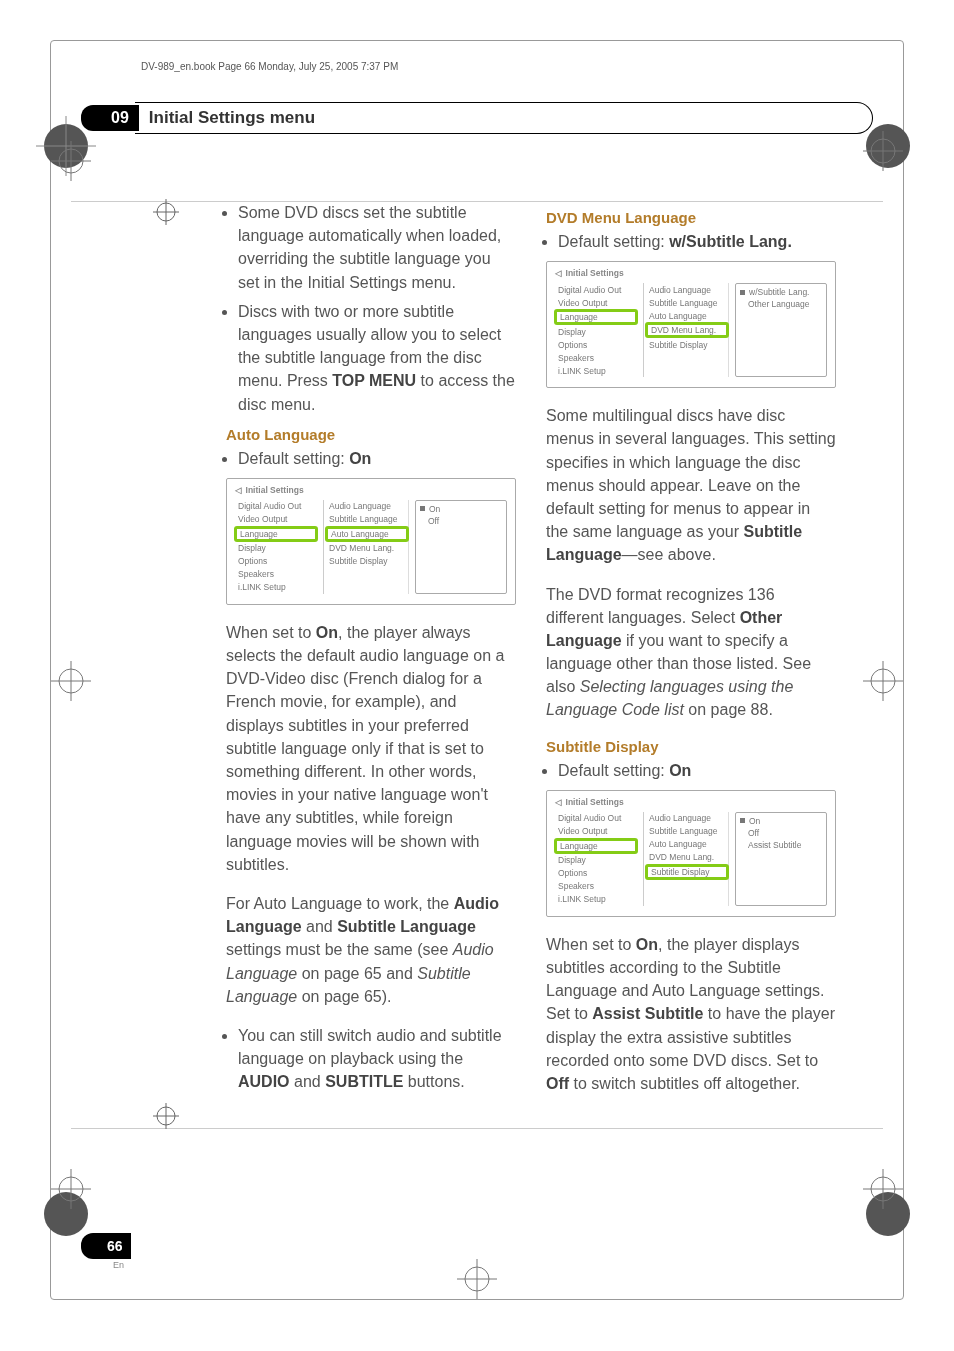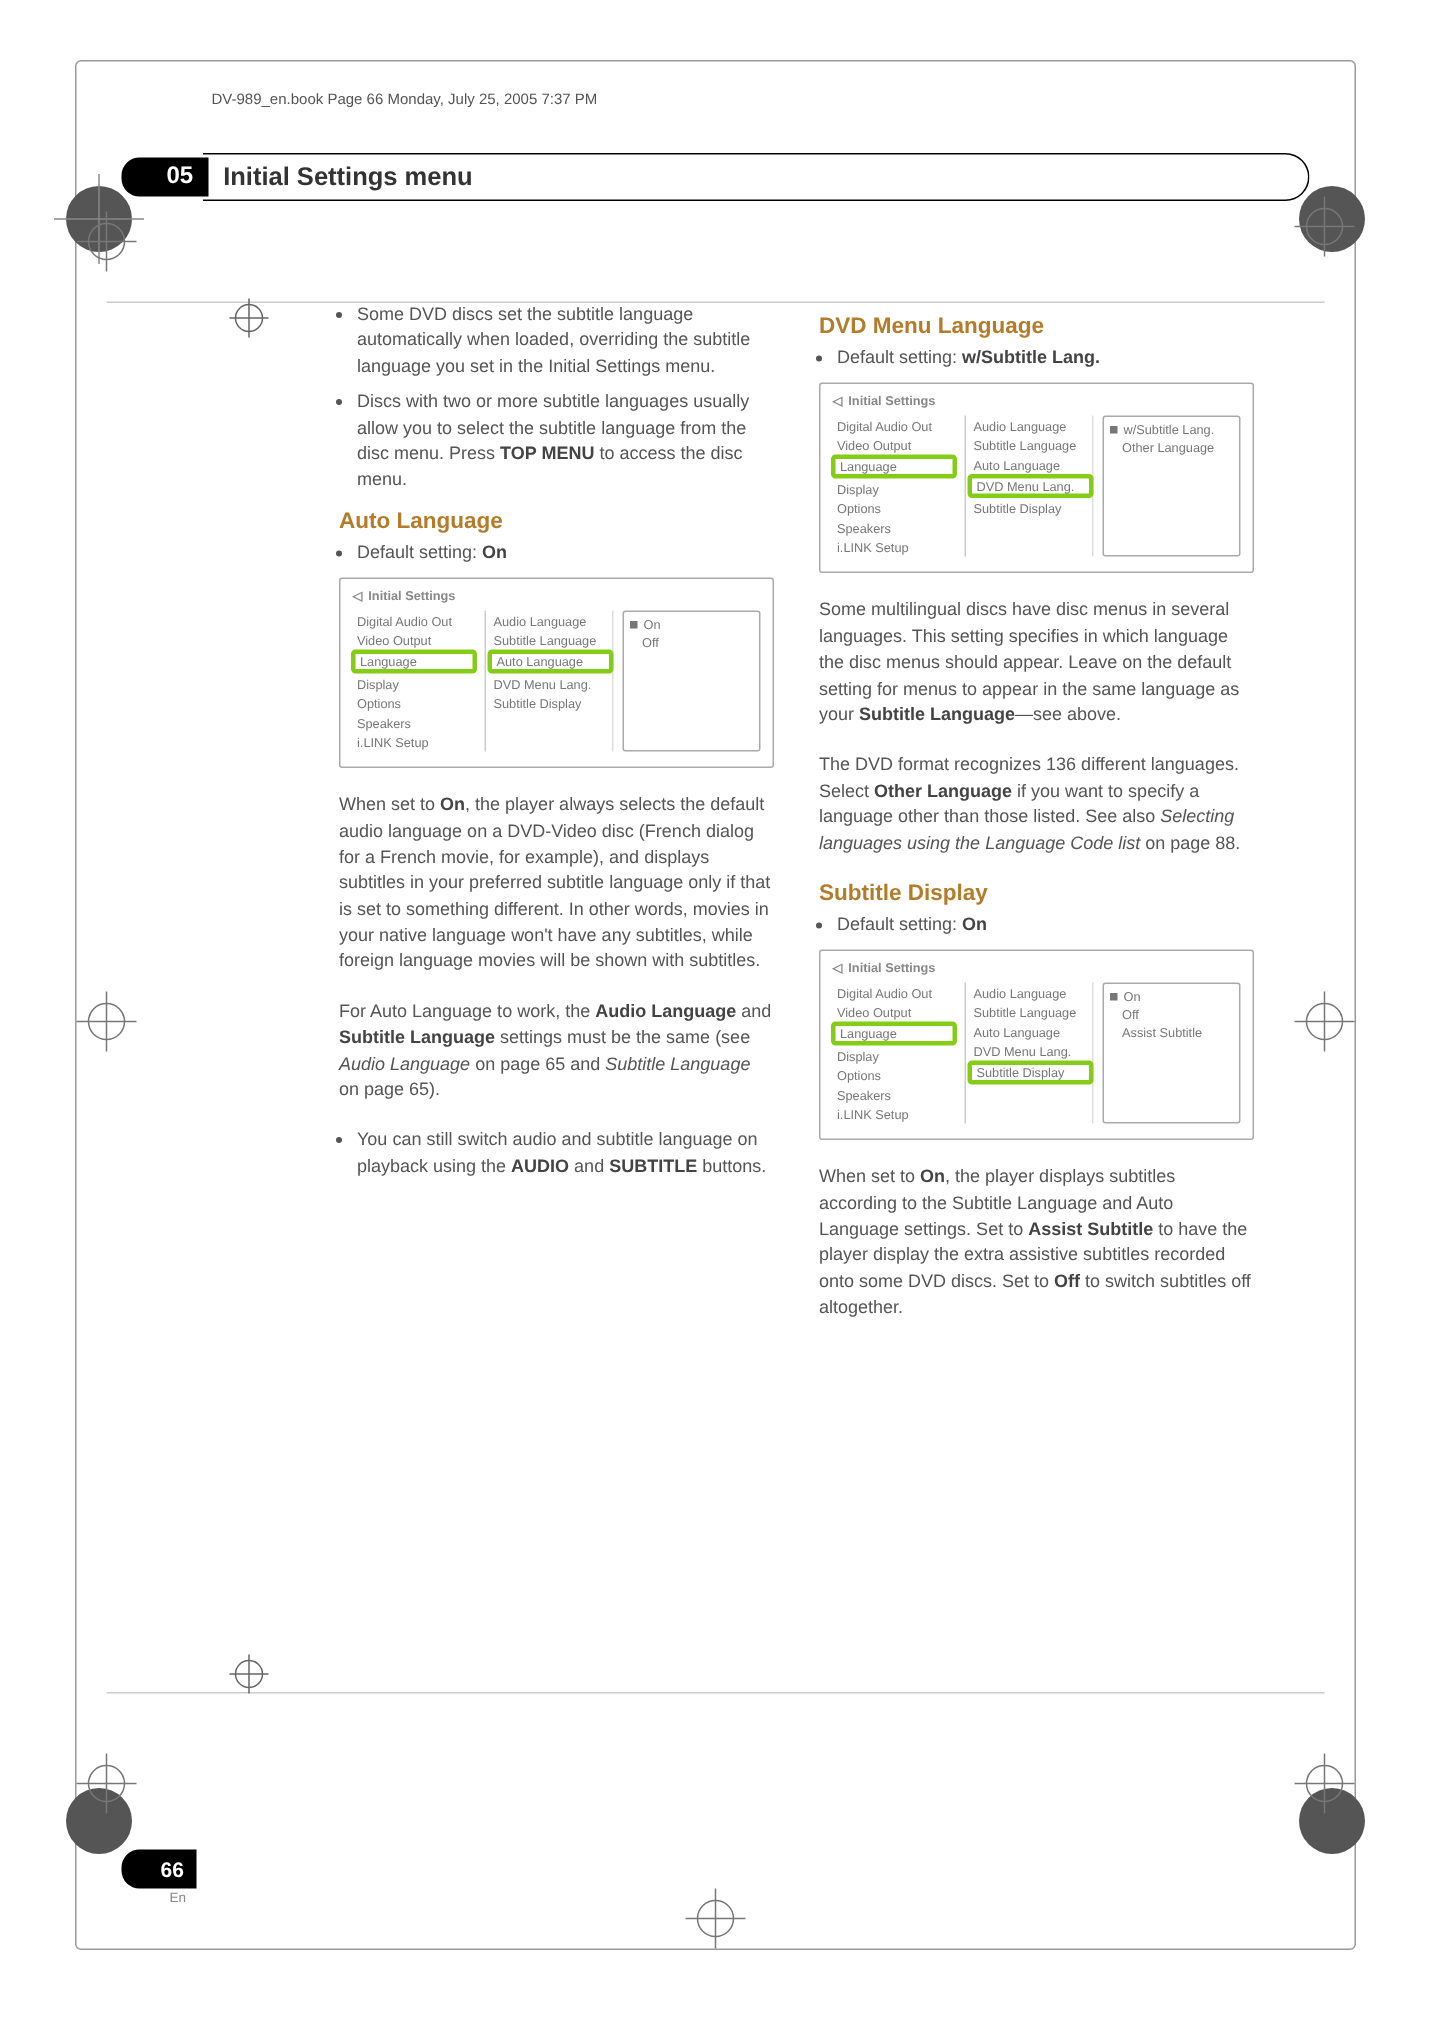--- a/index.html
+++ b/index.html
@@ -61,23 +61,23 @@
   }
   .col {
     width: 290px;
   }
   .section-heading {
     color: #b37c2a;
     font-weight: bold;
     font-size: 15px;
     margin: 10px 0 4px;
   }
-  .body-text { font-size: 12px; line-height: 1.45; color: #555; margin: 16px 0; }
+  .body-text { font-size: 16px; line-height: 1.45; color: #555; margin: 16px 0; }
   ul.body-list { margin: 2px 0 8px 12px; padding: 0; }
-  ul.body-list li { list-style: disc; font-size: 12px; color: #555; line-height: 1.45; margin-bottom: 6px; }
+  ul.body-list li { list-style: disc; font-size: 16px; color: #555; line-height: 1.45; margin-bottom: 6px; }
   .bold { font-weight: bold; color: #444; }
   .italic { font-style: italic; }
   .settings-shot {
     border: 1px solid #aaa;
     border-radius: 2px;
     padding: 6px 8px 10px;
     margin: 6px 0 10px;
     font-size: 8.5px;
     color: #777;
     background: #fff;
@@ -204,21 +204,21 @@
         <line x1="30" y1="10" x2="30" y2="50" stroke="#777"></line>
         <line x1="10" y1="30" x2="50" y2="30" stroke="#777"></line>
       </svg></div>
   <div class="reg cb"><svg>
         <circle cx="30" cy="30" r="12" fill="none" stroke="#777"></circle>
         <line x1="30" y1="10" x2="30" y2="50" stroke="#777"></line>
         <line x1="10" y1="30" x2="50" y2="30" stroke="#777"></line>
       </svg></div>
 
   <div class="chapter-bar">
-    <div class="chapter-badge">05</div>
+    <div class="chapter-badge">09</div>
     <div class="chapter-title-wrap">
       <span class="chapter-title">Initial Settings menu</span>
     </div>
   </div>
 
   <div class="columns">
 
     <div class="col">
       <ul class="body-list">
         <li>Some DVD discs set the subtitle language automatically when loaded, overriding the subtitle language you set in the Initial Settings menu.</li>

